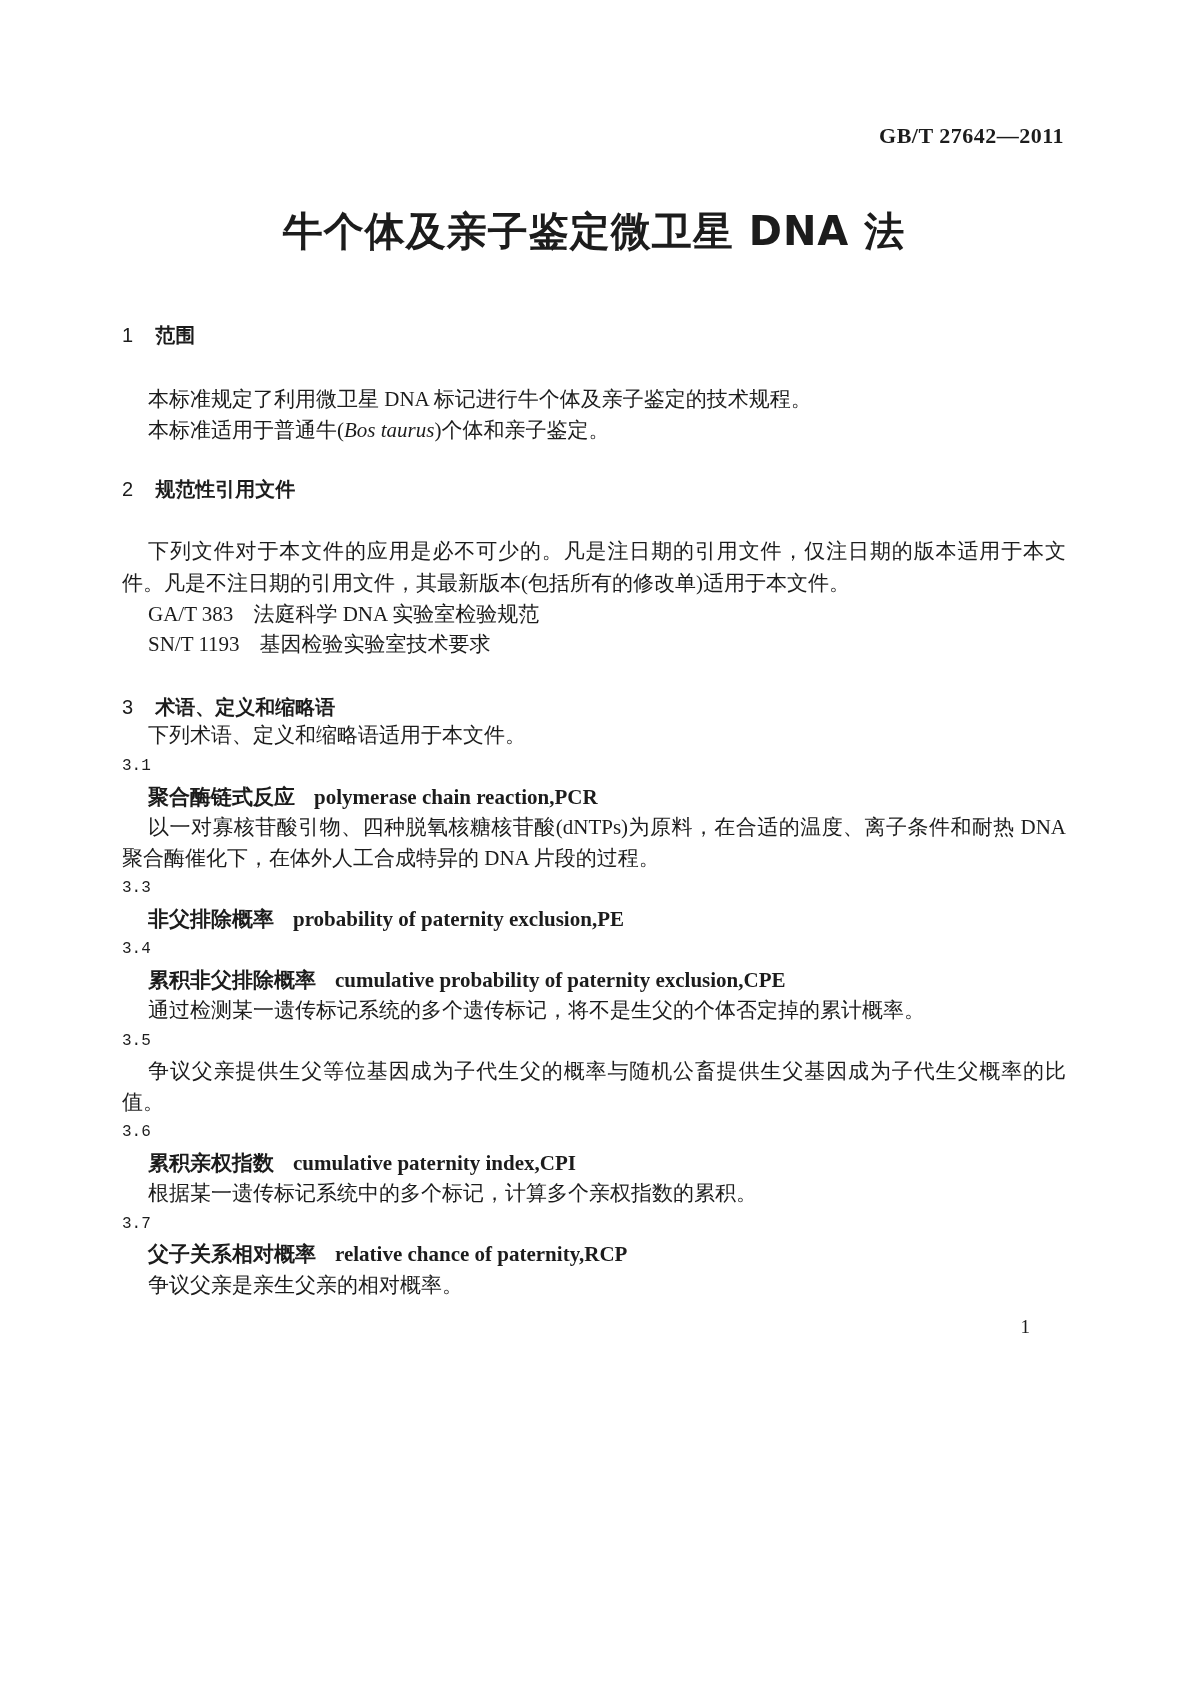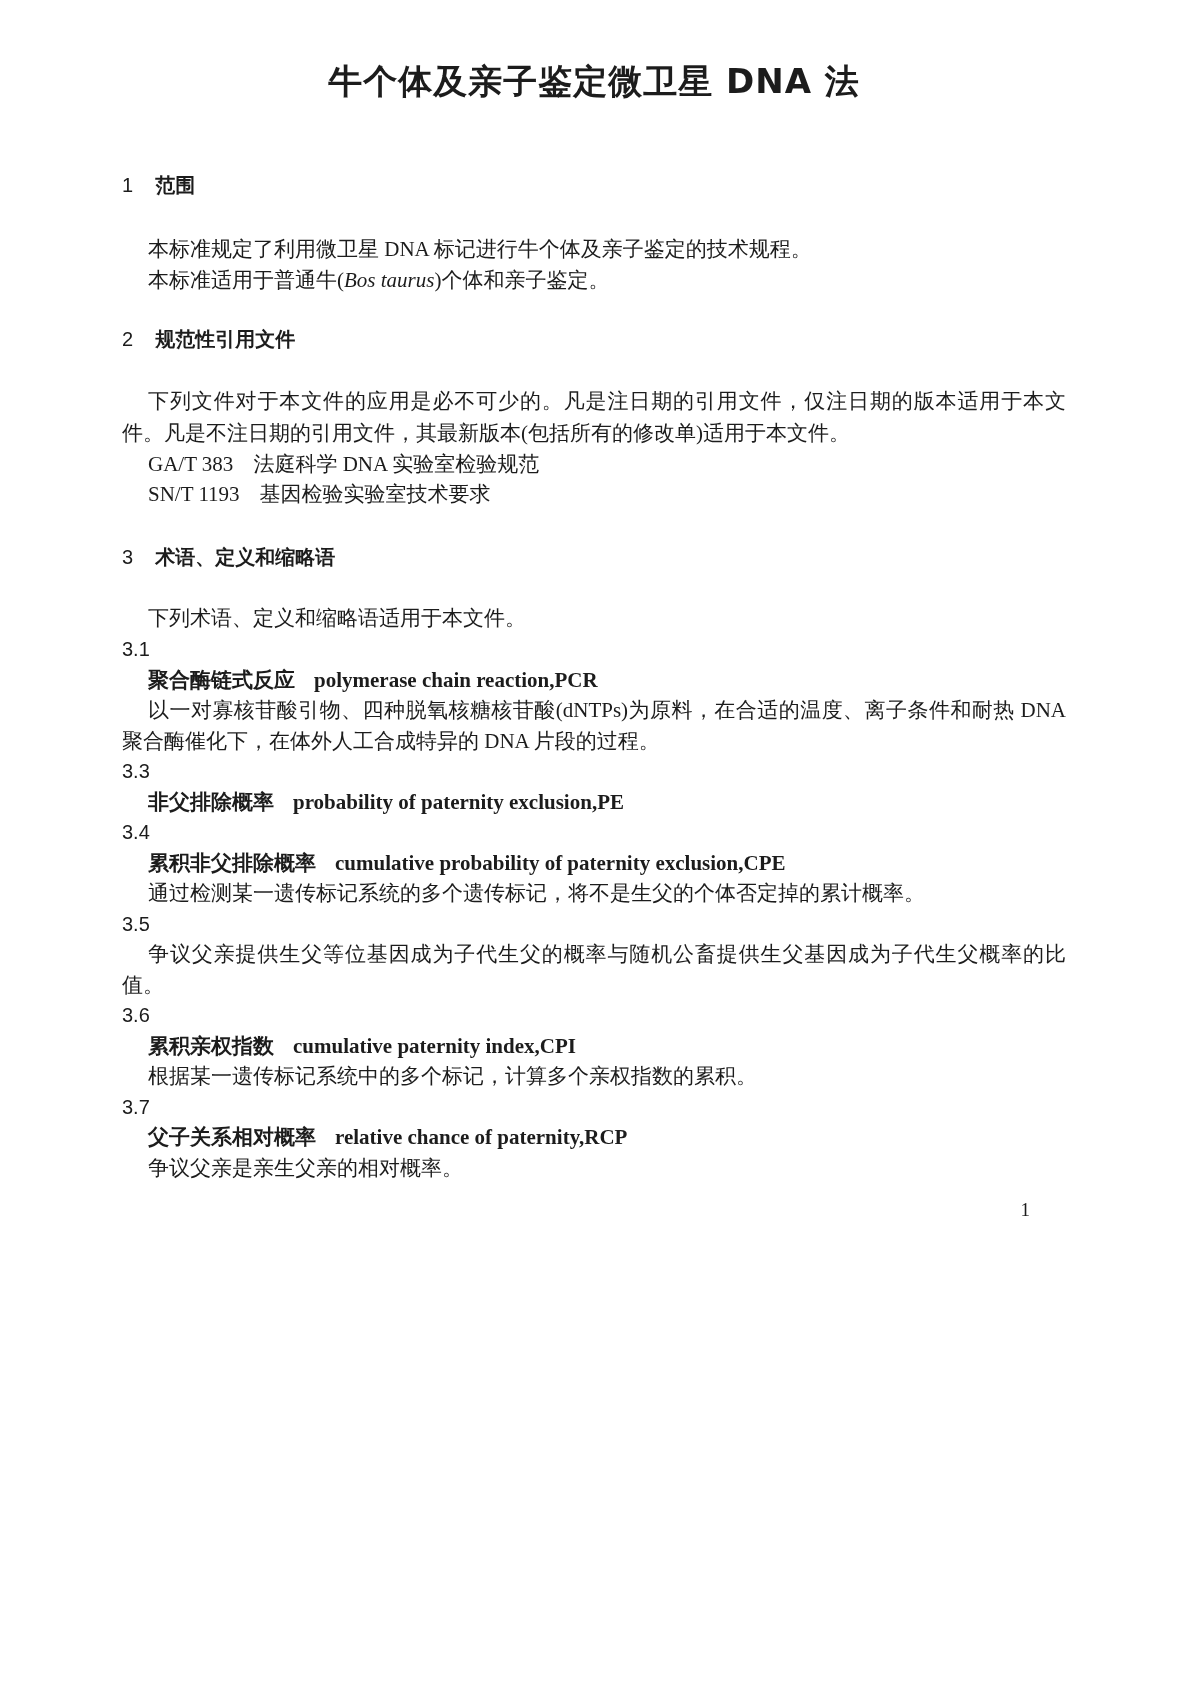--- a/index.html
+++ b/index.html
@@ -25,21 +25,21 @@
     font-size: 22px;
     letter-spacing: 0.5px;
     padding-right: 2px;
   }
   .doc-title {
     margin-top: 58px;
     line-height: 46px;
     text-align: center;
     font-family: "DejaVu Sans", "Liberation Sans", sans-serif;
     font-weight: bold;
-    font-size: 34px;
+    font-size: 40px;
     letter-spacing: 1px;
   }
   .sec-h {
     font-family: "DejaVu Sans", "Liberation Sans", sans-serif;
     font-weight: bold;
     font-size: 20px;
     line-height: 26px;
   }
   .sec-h .sec-num {
     font-family: "Liberation Sans", "DejaVu Sans", sans-serif;
@@ -58,25 +58,25 @@
   }
   .scope-p1 { margin-top: 36px; }
   .norm-p { margin-top: 33px; line-height: 32px; }
   .latin-italic { font-style: italic; }
   .ref-line {
     font-size: 21px;
     line-height: 30px;
     padding-left: 26px;
   }
   .ref-code { margin-right: 20px; }
-  .terms-intro { margin-top: 33px; }
+  .terms-intro { }
   .terms { line-height: 30.5px; }
   .term-num {
-    font-family: Liberation Sans, sans-serif;
-    font-size: 20px;
+    font-family: Liberation Mono, monospace;
+    font-size: 16px;
     line-height: 30.5px;
   }
   .term-heading {
     padding-left: 26px;
     line-height: 30.5px;
     font-size: 21px;
     font-weight: bold;
   }
   .term-heading .zh {
     font-family: "DejaVu Sans", "Liberation Sans", sans-serif;
@@ -97,20 +97,21 @@
     font-size: 19px;
     text-align: right;
     padding-right: 36px;
   }
 </style>
 </head>
 <body>
 
 <div class="page">
 
+  <div class="doc-header">GB/T 27642—2011</div>
 
   <div class="doc-title">牛个体及亲子鉴定微卫星 DNA 法</div>
 
   <div class="sec-h sec-h-1">
     <span class="sec-num">1</span><span>范围</span>
   </div>
   <p class="body-p scope-p1">本标准规定了利用微卫星 DNA 标记进行牛个体及亲子鉴定的技术规程。</p>
   <p class="body-p"><span>本标准适用于普通牛(</span><span class="latin-italic">Bos taurus</span><span>)个体和亲子鉴定。</span></p>
 
   <div class="sec-h sec-h-2">

